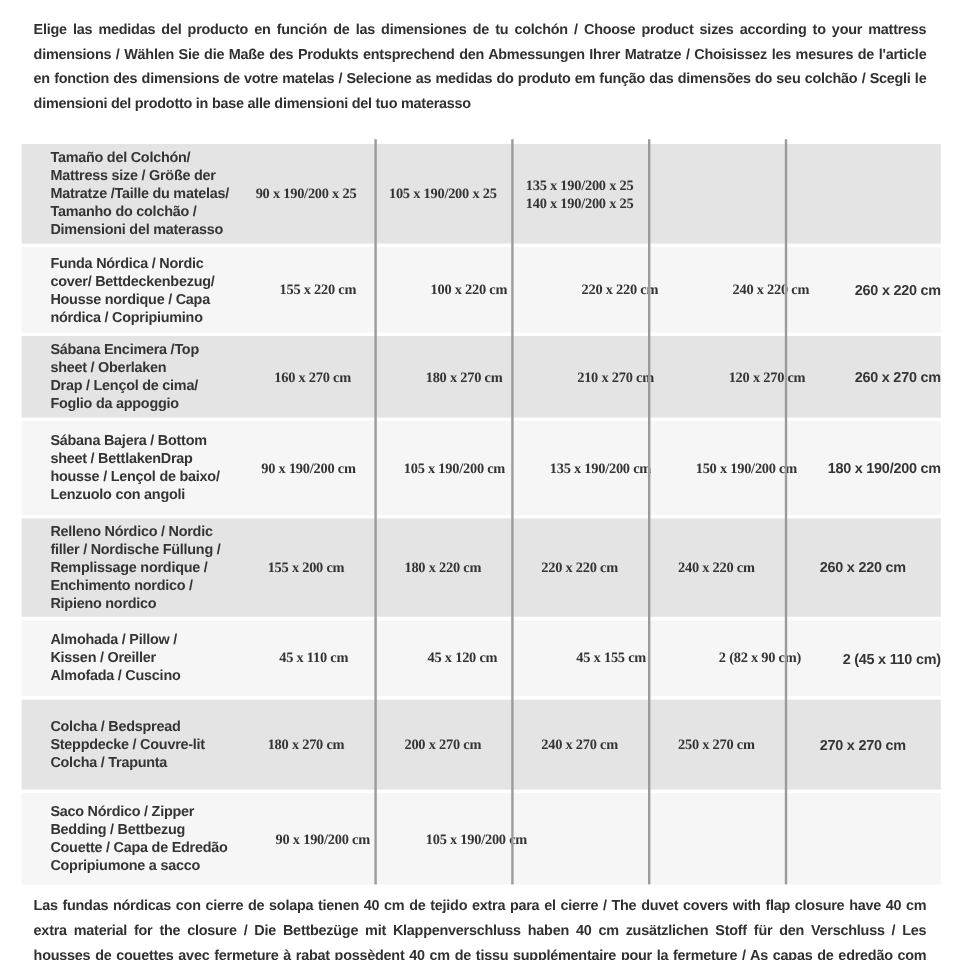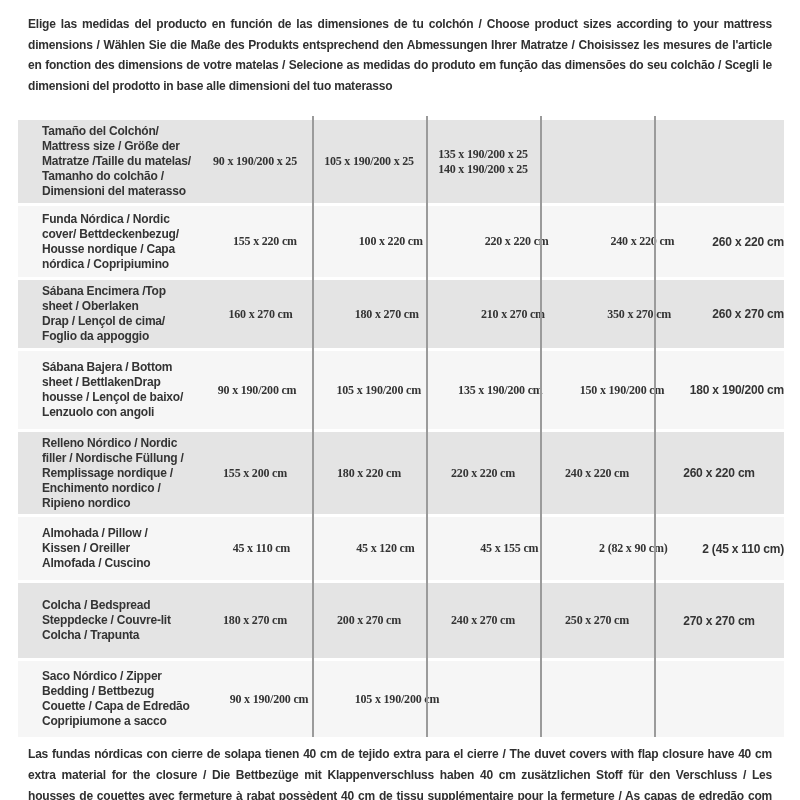--- a/index.html
+++ b/index.html
@@ -118,21 +118,21 @@
     </div>
 
     <div class="t-row odd r3">
       <div class="cell label-cell">Sábana Encimera /Top
 sheet / Oberlaken
 Drap / Lençol de cima/
 Foglio da appoggio</div>
       <div class="cell c1">160 x 270 cm</div>
       <div class="cell c2">180 x 270 cm</div>
       <div class="cell c3">210 x 270 cm</div>
-      <div class="cell c4">350 x 270 cm</div>
+      <div class="cell c4">120 x 270 cm</div>
       <div class="cell c5">260 x 270 cm</div>
     </div>
 
     <div class="t-row even r4">
       <div class="cell label-cell">Sábana Bajera / Bottom
 sheet / BettlakenDrap
 housse / Lençol de baixo/
 Lenzuolo con angoli</div>
       <div class="cell c1">90 x 190/200 cm</div>
       <div class="cell c2">105 x 190/200 cm</div>

